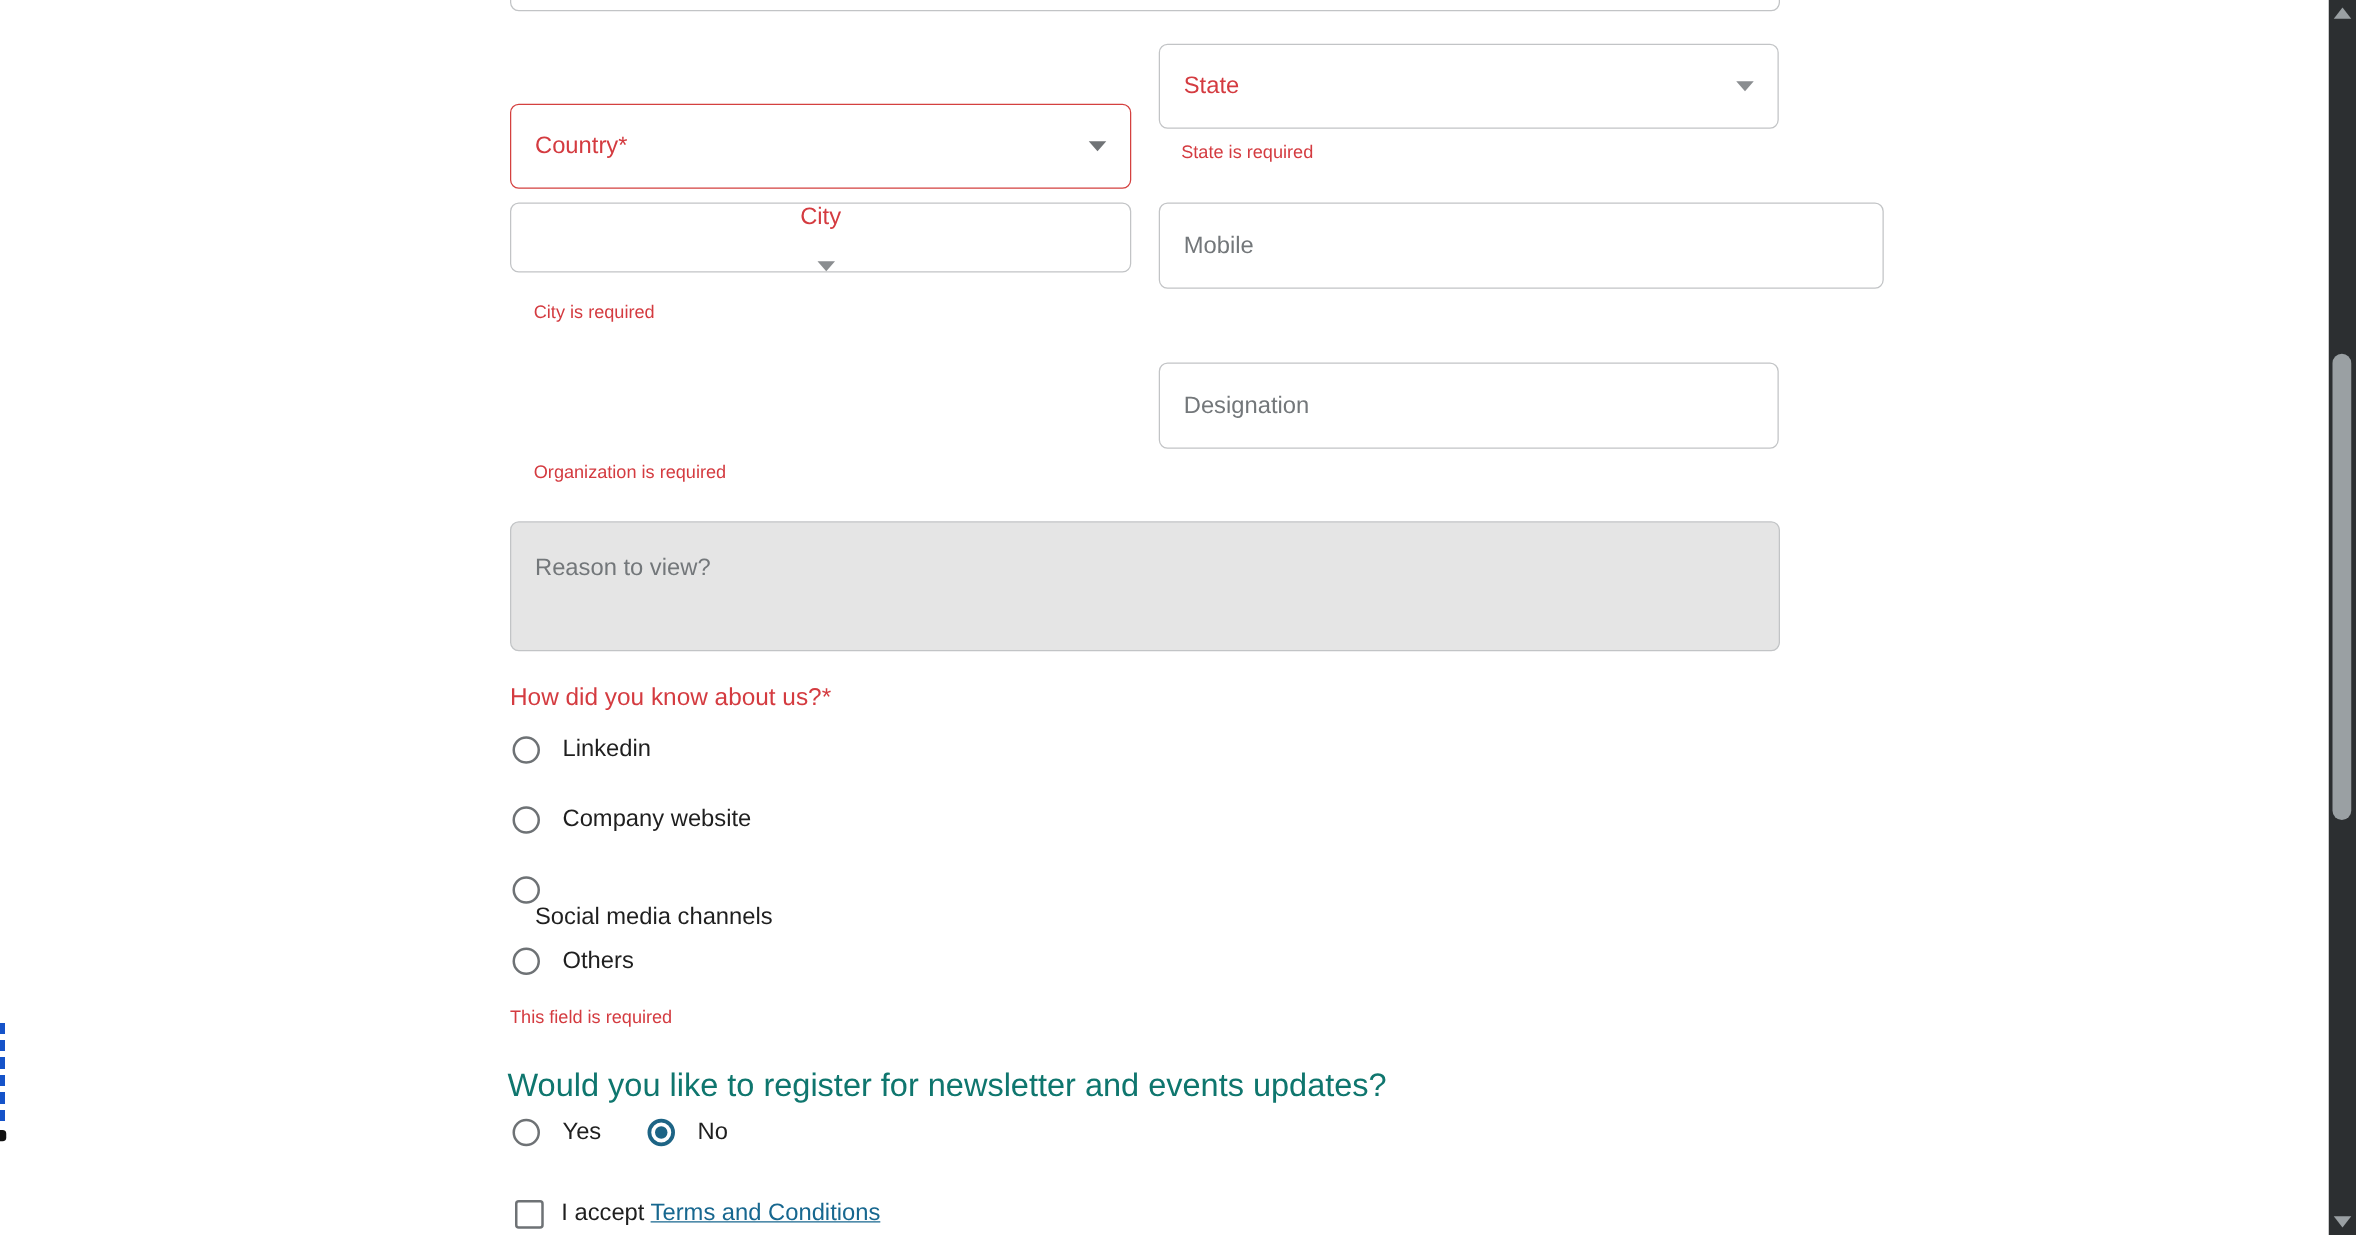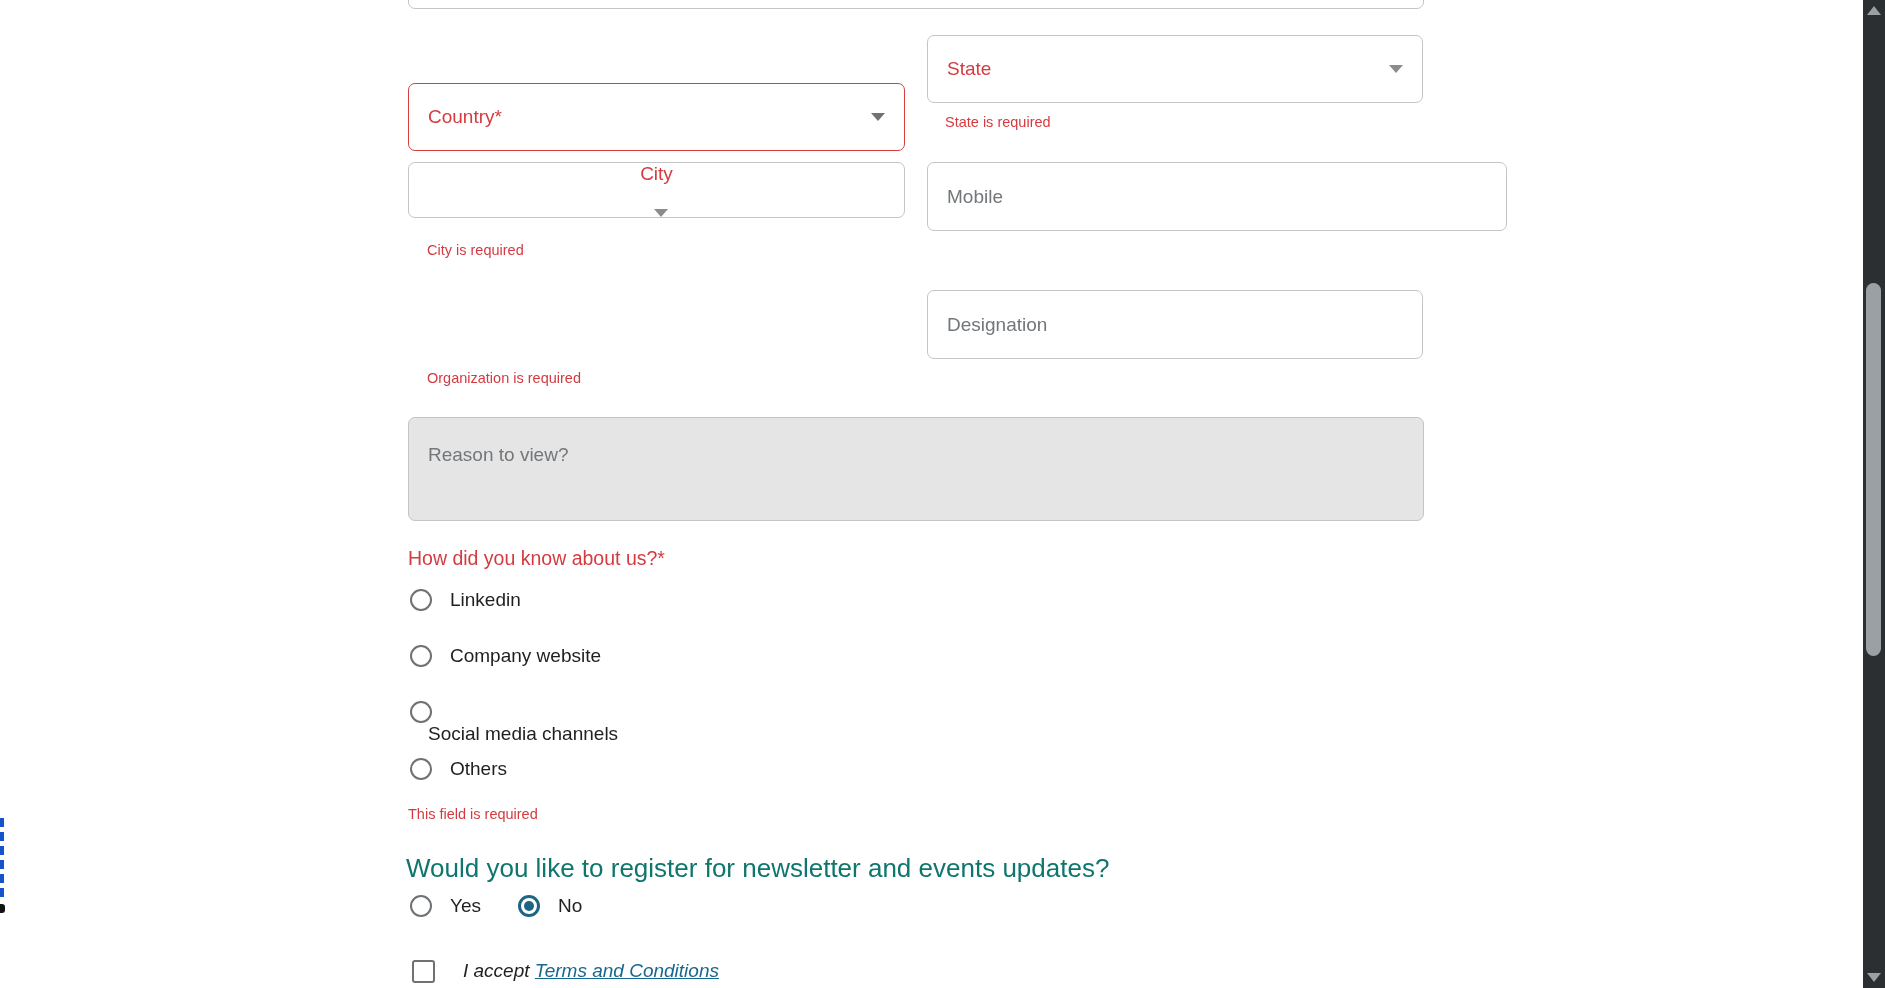--- a/index.html
+++ b/index.html
@@ -30,21 +30,21 @@
 
   
   .radio-row { position:absolute; display:flex; height:28px; }
   .radio { width:22px; height:22px; border:2px solid #6e7275; border-radius:50%; background:#fff;
            flex:0 0 auto; }
   .radio.sel { border:3px solid #1d6485; display:flex; align-items:center; justify-content:center; }
   .radio.sel::after { content:""; width:10px; height:10px; border-radius:50%; background:#1d6485; }
   .radio-label { margin-left:18px; font-size:19px; color:#1f1f1f; }
   .checkbox { width:23px; height:23px; border:2px solid #6e7275; border-radius:3px; background:#fff;
               flex:0 0 auto; }
-  .terms-text { margin-left:28px; font-size:19px; color:#1f1f1f;font-style:italic; }
+  .terms-text { margin-left:14px; font-size:19px; color:#1f1f1f; }
   .terms-link { color:#17678f; text-decoration:underline; cursor:pointer; }
 
   
   .side-tab { position:absolute; left:0; top:818px; width:4px; height:82px;
               background:repeating-linear-gradient(#1553c9 0 9px, transparent 9px 14px); }
   .side-dot { position:absolute; left:0; top:904px; width:5px; height:9px; background:#121212;
               border-radius:0 3px 3px 0; }
 
   
   .scrollbar { position:absolute; right:0; top:0; width:22px; height:988px; background:#2c2f31; }

